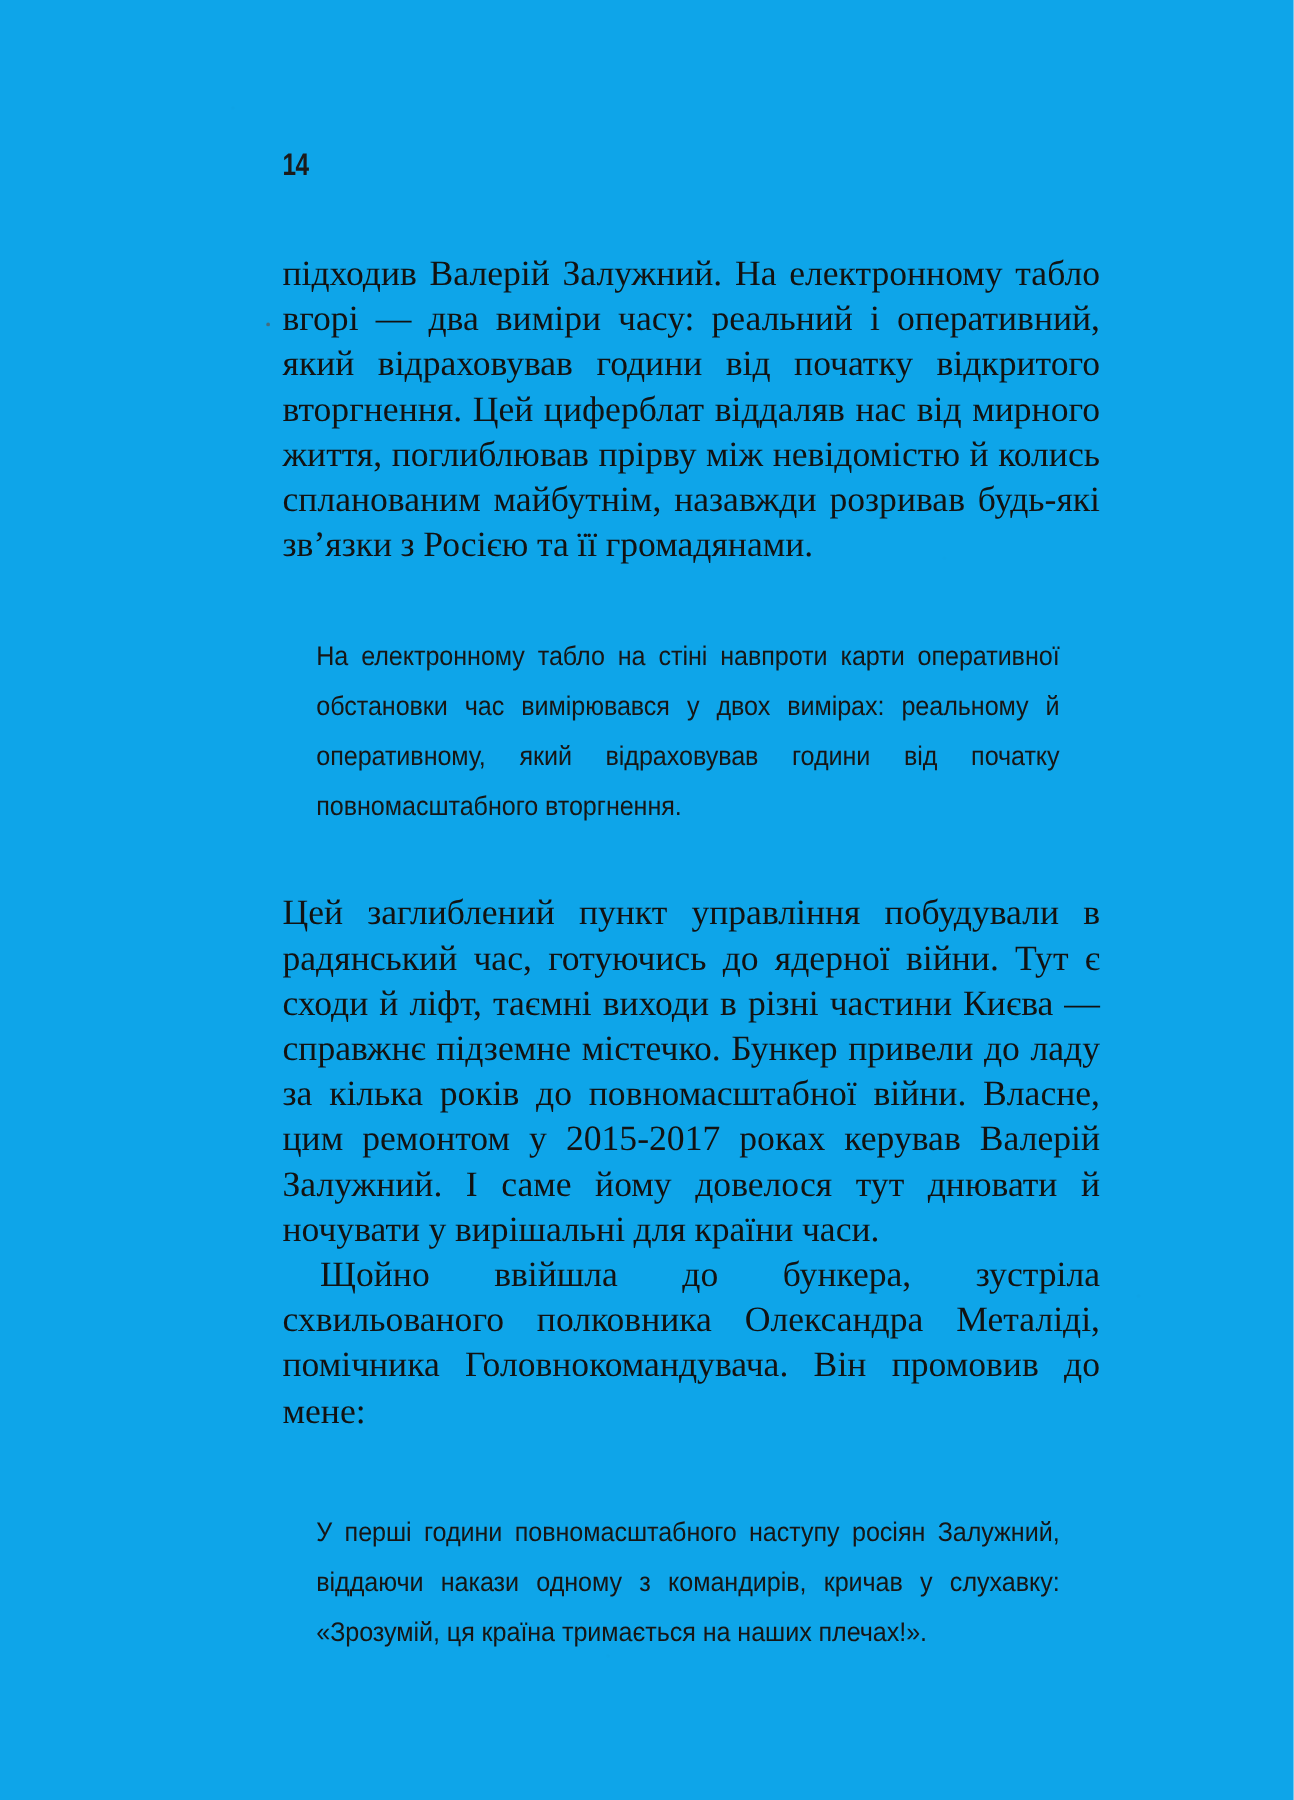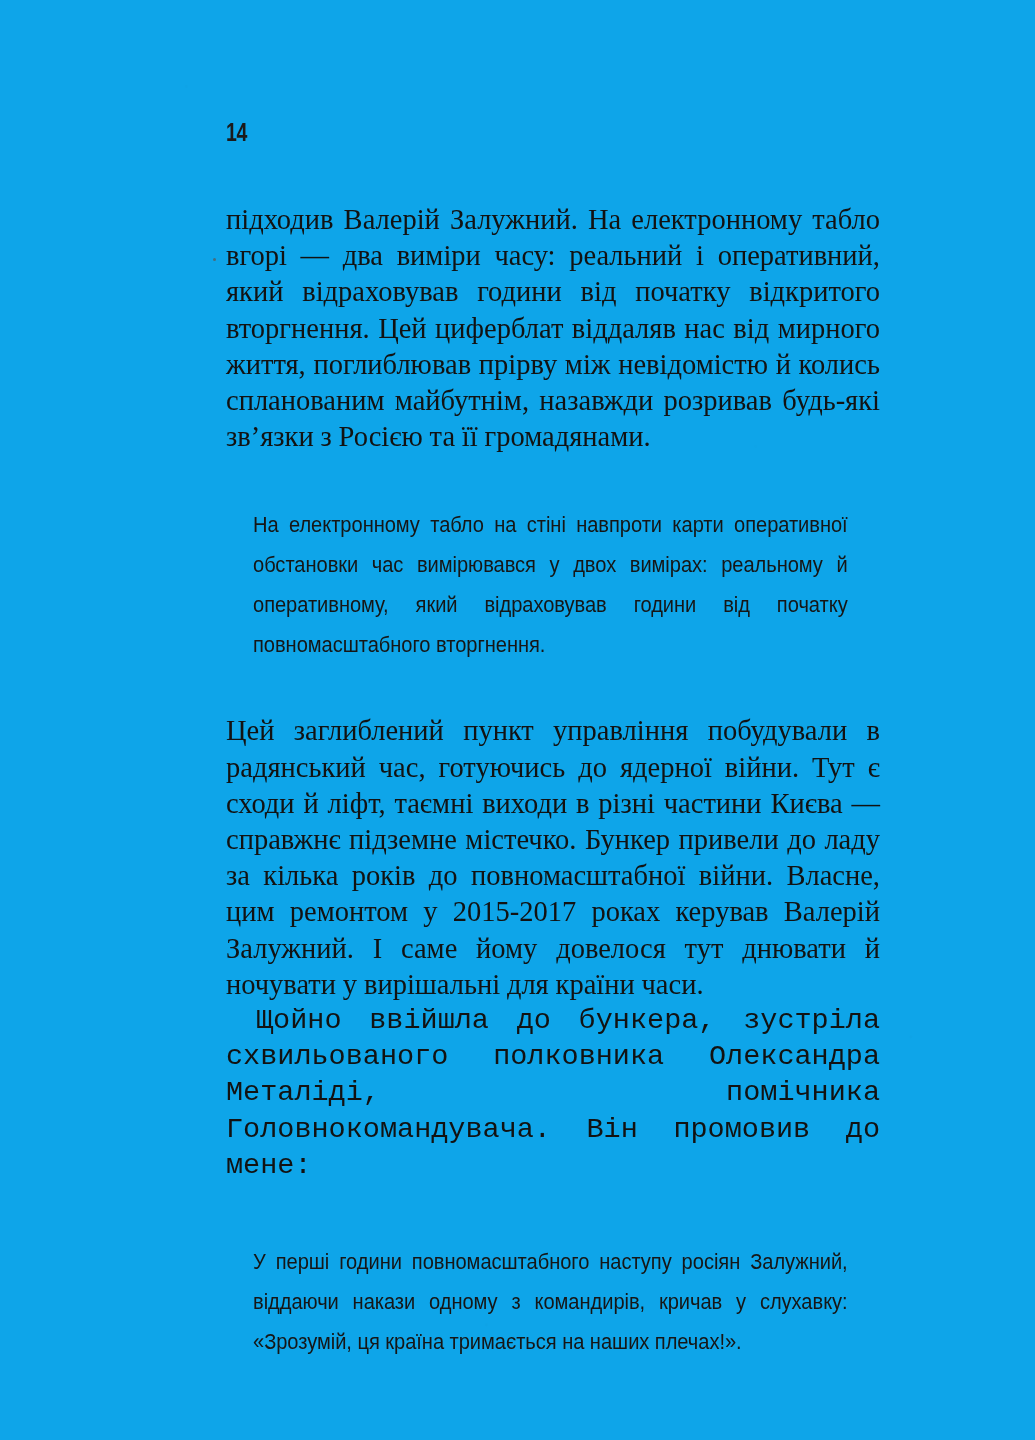--- a/index.html
+++ b/index.html
@@ -61,21 +61,20 @@
     font-size: 28.5px;
     line-height: 36.2px;
     color: #121212;
     text-align: justify;
     text-indent: 0;
     word-spacing: -0.3px;
     hyphens: manual;
   }
   .body-par.indent {
     text-indent: 30px;
-    font-family: Liberation Mono, monospace;
   }
   .body-par.first {
     text-indent: 0;
   }
 
   .quote-block {
     width: 636px;
     margin-left: 27px;
     font-family: "Liberation Sans Narrow", "Liberation Sans", "DejaVu Sans", sans-serif;
     font-size: 21.5px;

